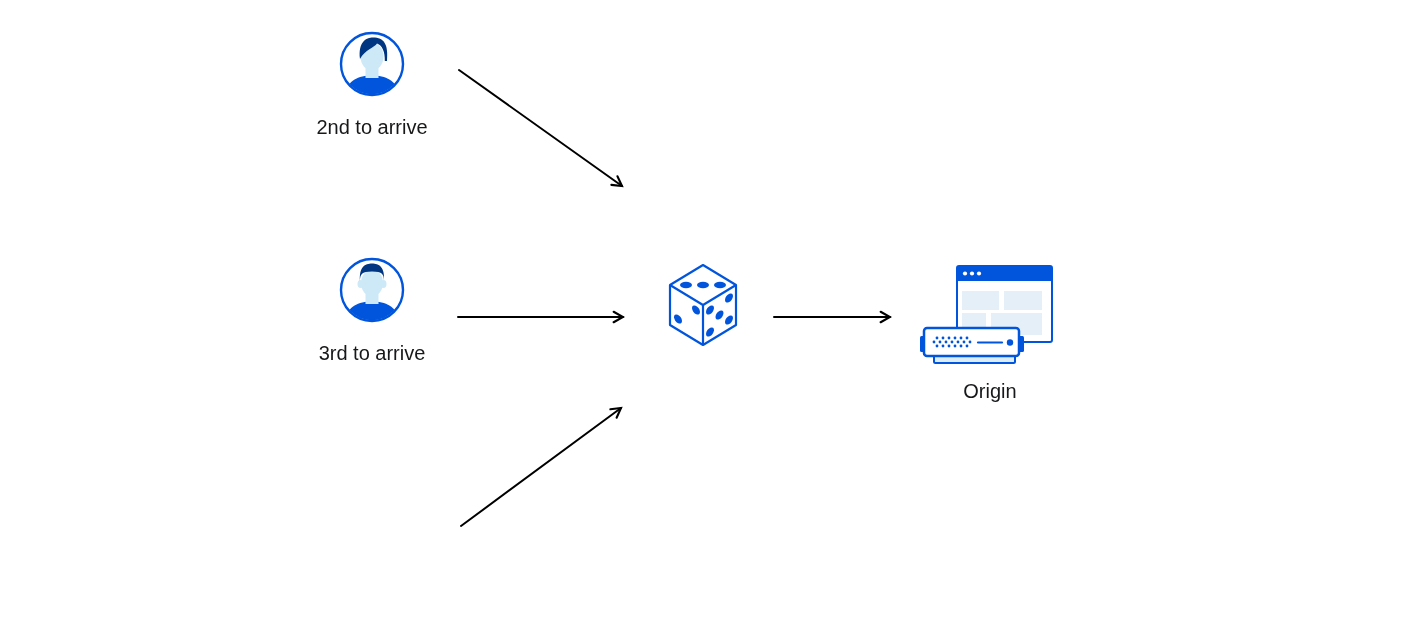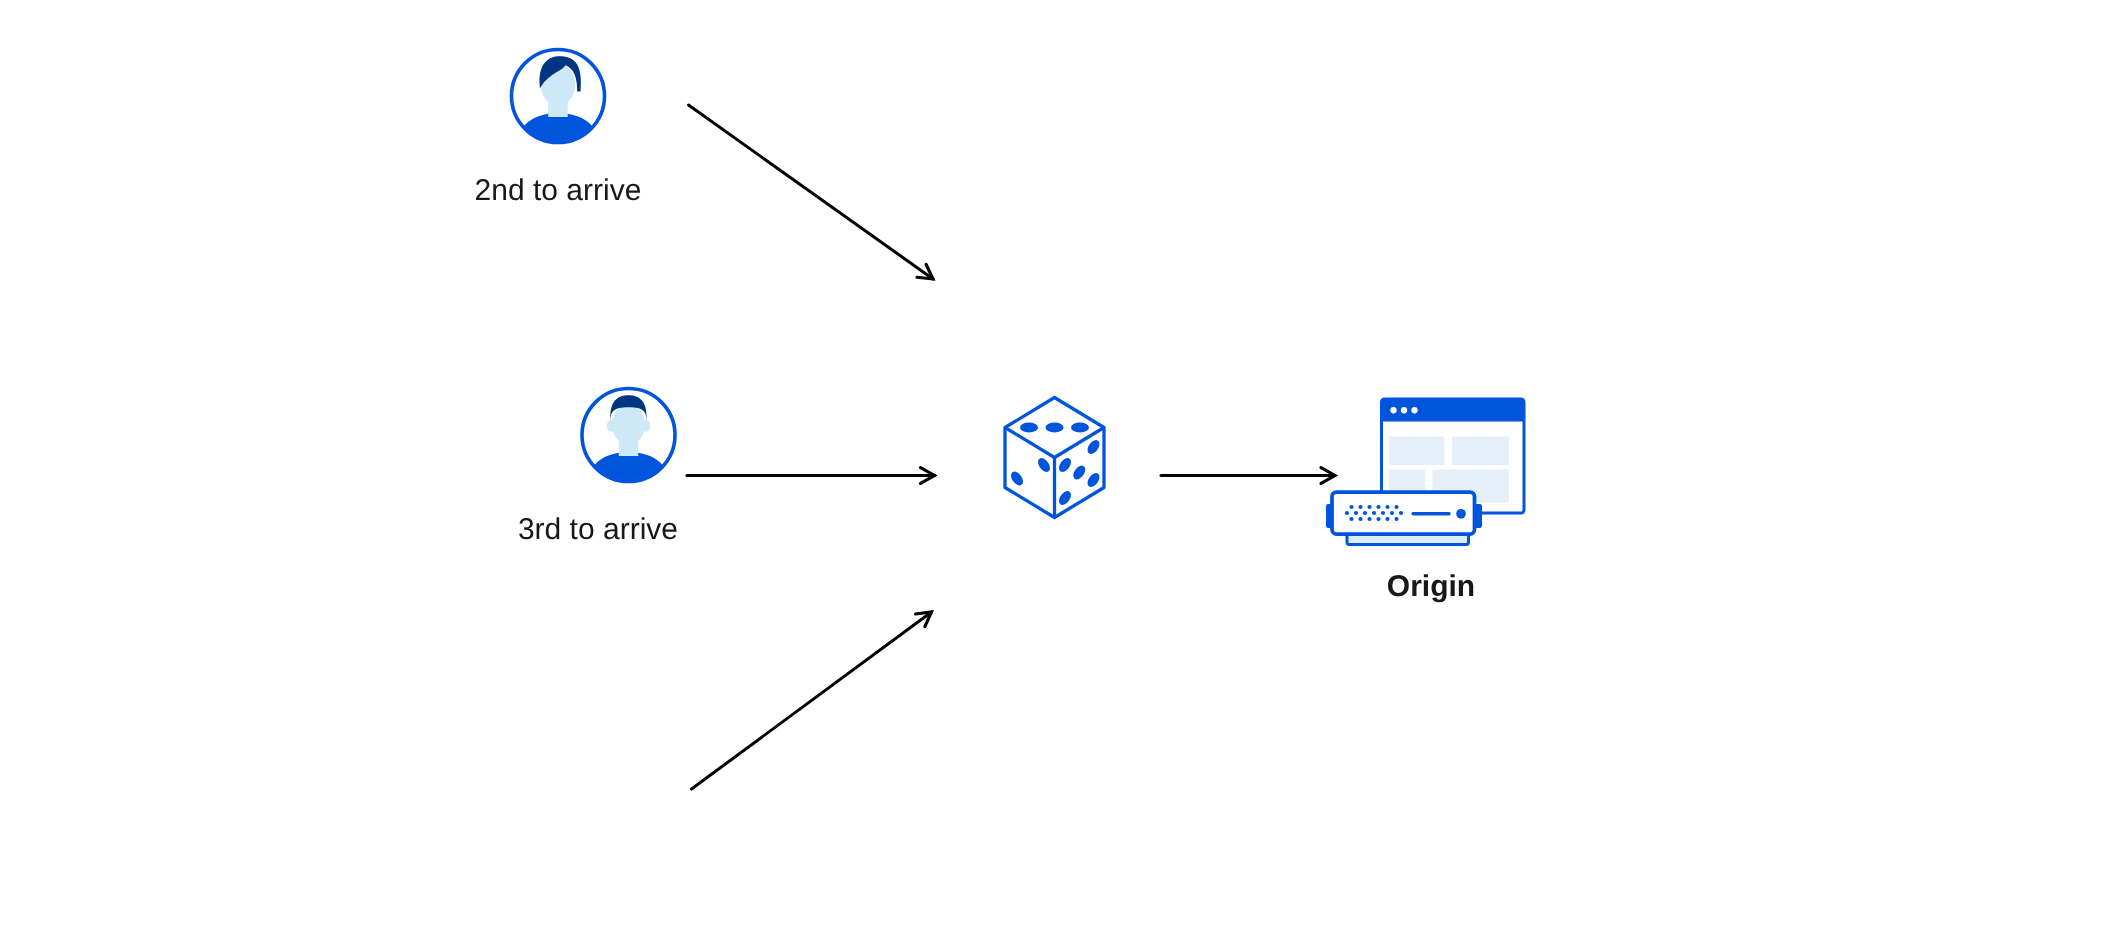--- a/index.html
+++ b/index.html
@@ -49,21 +49,21 @@
         <path d="M5,66 C7,50 19,44.5 33,44.5 C47,44.5 59,50 61,66 Z" fill="#0055dc"></path>
         <rect x="26.5" y="32" width="13" height="15" fill="#cde9f8"></rect>
         <ellipse cx="33" cy="25.5" rx="11.5" ry="14" fill="#cde9f8"></ellipse>
         <path d="M21,28 C19,11 27,6.5 34,6.5 C45,6.5 49.5,13 48,30 L45.8,30 C46,21 43.5,14.5 38,12.5 C35.5,16.5 26,18.5 21,28 Z" fill="#003681"></path>
       </g>
       <circle cx="33" cy="33" r="31" fill="none" stroke="#0055dc" stroke-width="2.4"></circle>
     </svg>
     <div class="node-label">2nd to arrive</div>
   </div>
 
-  <div class="node client-node" style="left:292px;top:257px;align-items:flex-end;">
+  <div class="node client-node" style="left:292px;top:257px;">
     <svg width="66" height="66" viewBox="0 0 66 66">
       <defs>
           <clipPath id="clipB">
             <circle cx="33" cy="33" r="30.2"></circle>
           </clipPath>
         </defs>
       <g clip-path="url(#clipB)">
         <rect x="0" y="0" width="66" height="66" fill="#ffffff"></rect>
         <path d="M5,66 C7,50 19,44.5 33,44.5 C47,44.5 59,50 61,66 Z" fill="#0055dc"></path>
         <rect x="26.5" y="32" width="13" height="15" fill="#cde9f8"></rect>
@@ -96,21 +96,21 @@
 
         <ellipse cx="61" cy="35" rx="3.2" ry="5.2" transform="rotate(36 61 35)"></ellipse>
         <ellipse cx="42" cy="47" rx="3.2" ry="5.2" transform="rotate(36 42 47)"></ellipse>
         <ellipse cx="51.5" cy="52" rx="3.2" ry="5.2" transform="rotate(36 51.5 52)"></ellipse>
         <ellipse cx="61" cy="57" rx="3.2" ry="5.2" transform="rotate(36 61 57)"></ellipse>
         <ellipse cx="42" cy="69" rx="3.2" ry="5.2" transform="rotate(36 42 69)"></ellipse>
       </g>
     </svg>
   </div>
 
-  <div class="node origin-node" style="left:884px;top:262px;font-weight:bold;">
+  <div class="node origin-node" style="left:920px;top:262px;">
     <svg width="140" height="105" viewBox="0 0 140 105">
 
       <g>
         <rect x="37" y="4" width="95" height="76" rx="2" fill="#ffffff" stroke="#0055dc" stroke-width="2"></rect>
         <path d="M37,19 L37,6 Q37,4 39,4 L130,4 Q132,4 132,6 L132,19 Z" fill="#0055dc"></path>
         <circle cx="45" cy="11.5" r="2.1" fill="#ffffff"></circle>
         <circle cx="52" cy="11.5" r="2.1" fill="#ffffff"></circle>
         <circle cx="59" cy="11.5" r="2.1" fill="#ffffff"></circle>
         <rect x="42" y="29" width="37" height="19" fill="#e4eff8"></rect>
         <rect x="84" y="29" width="38" height="19" fill="#e4eff8"></rect>

